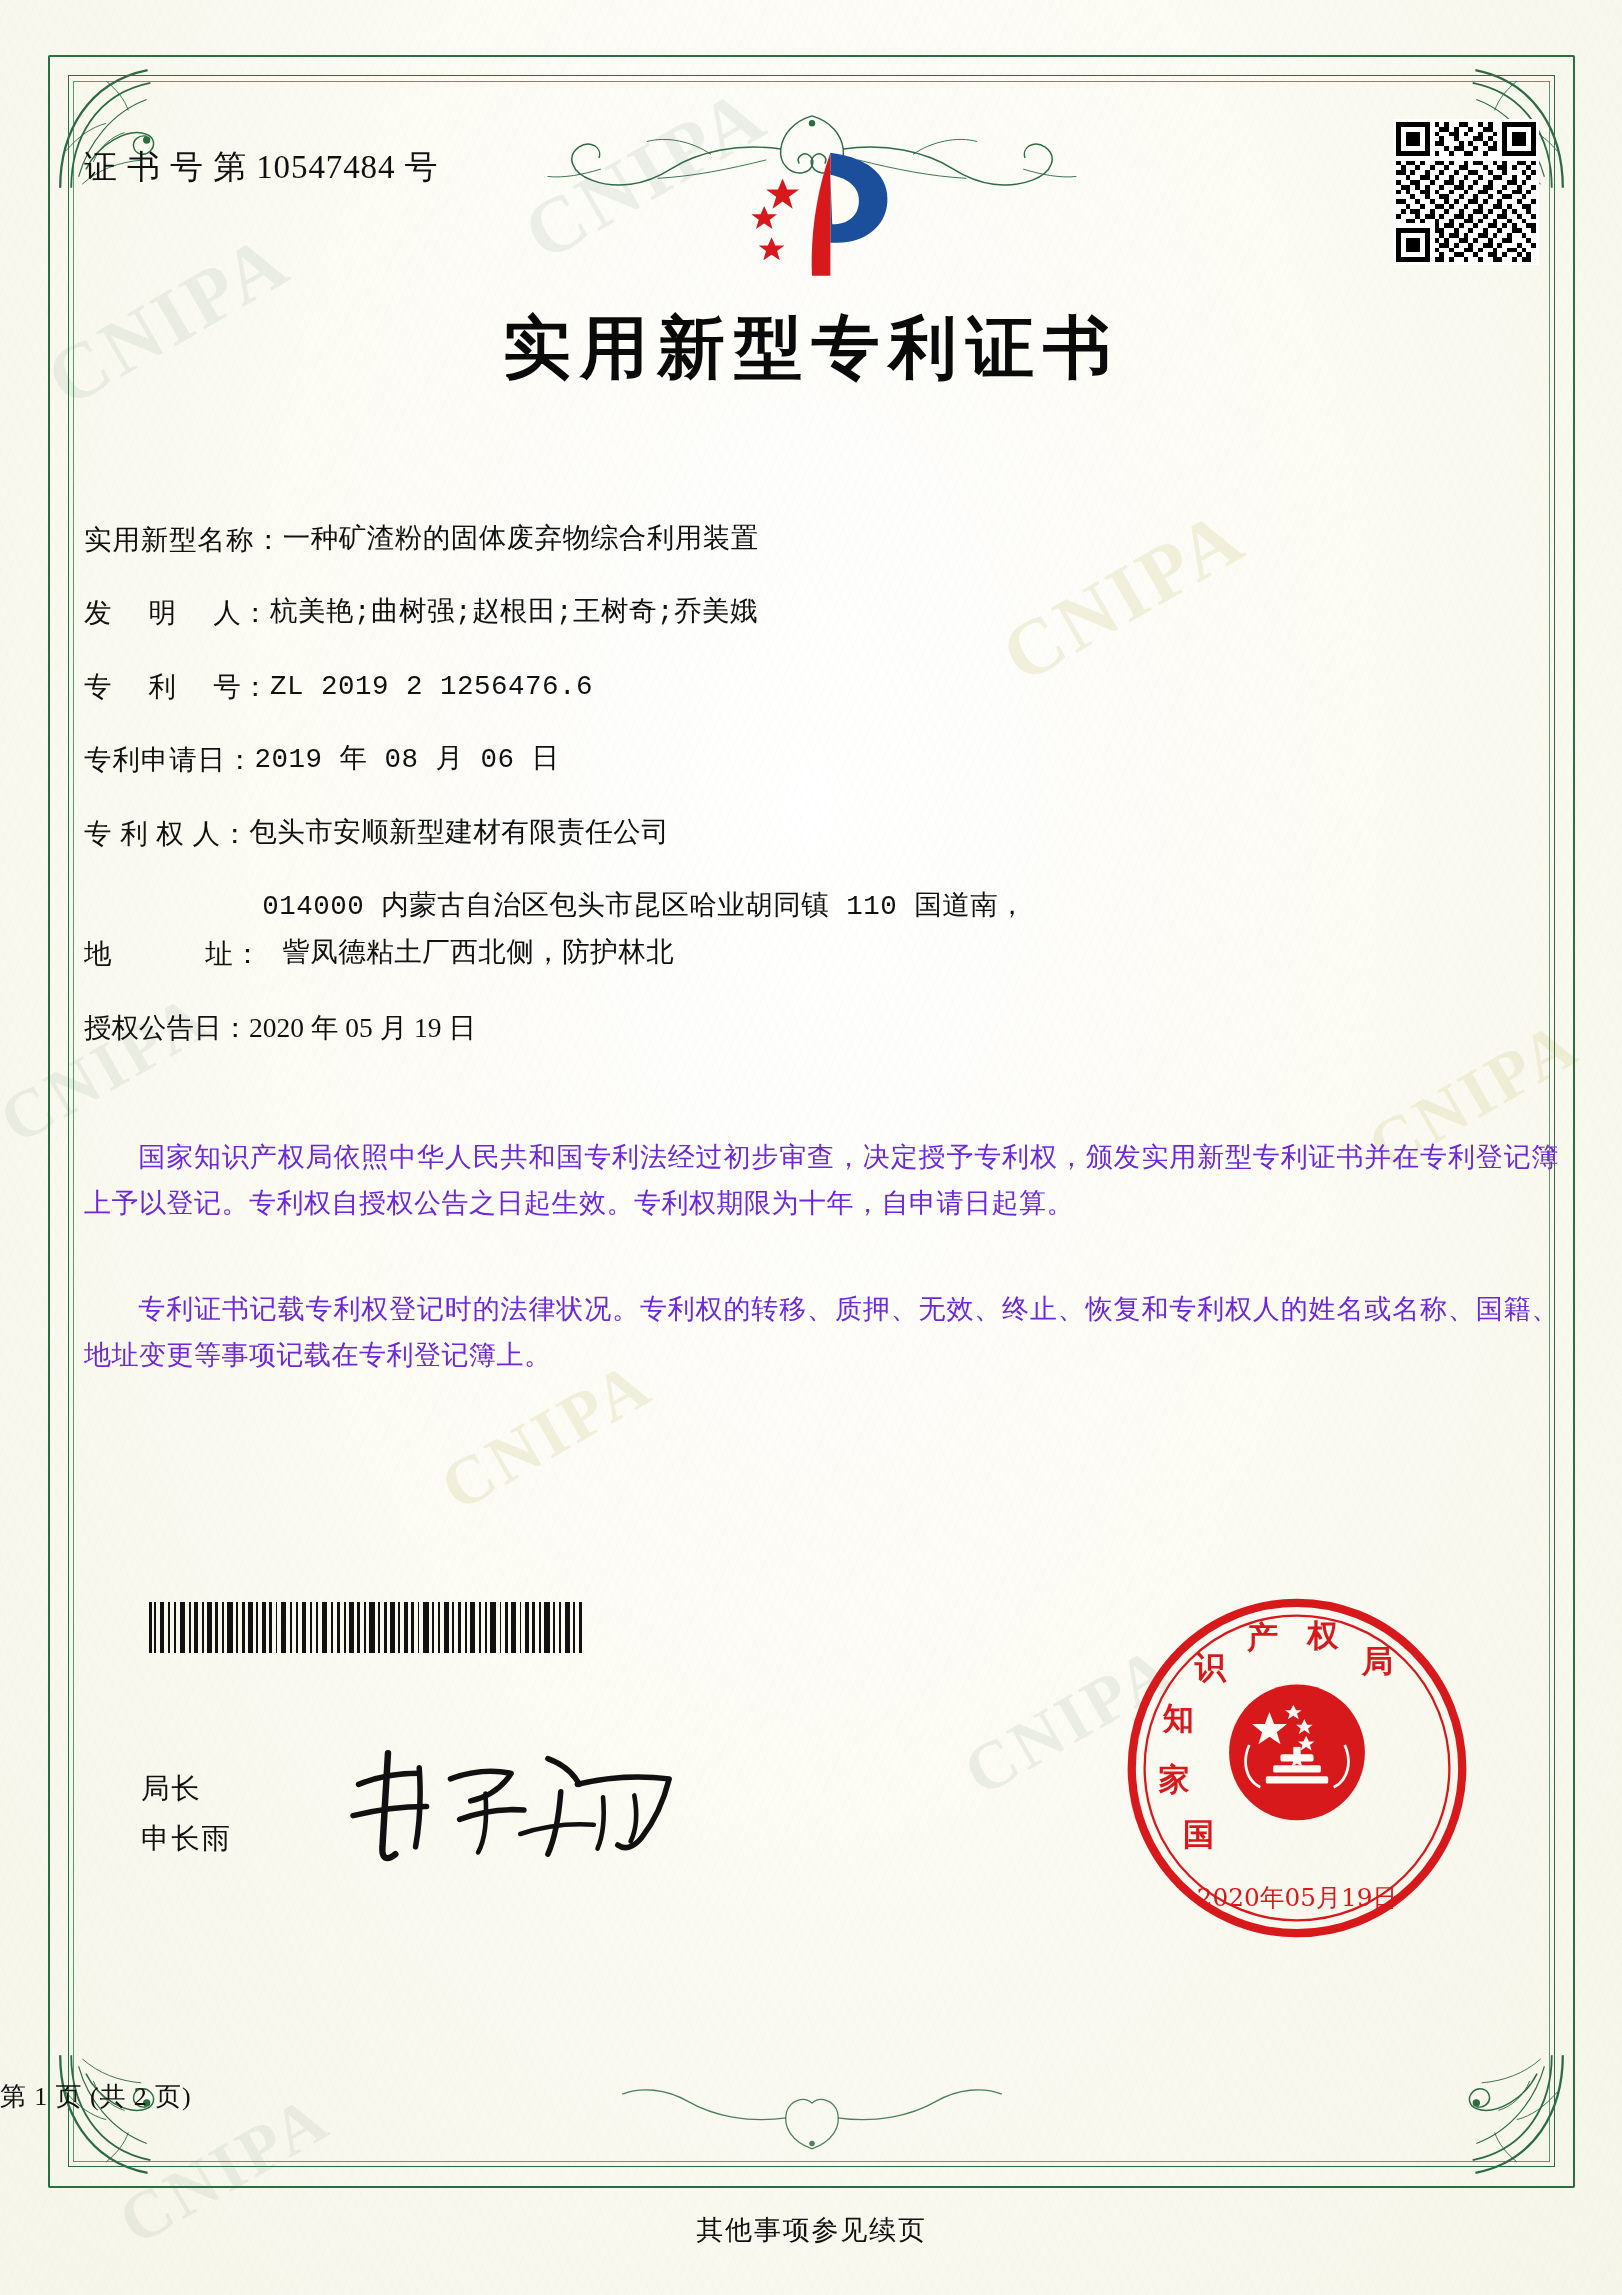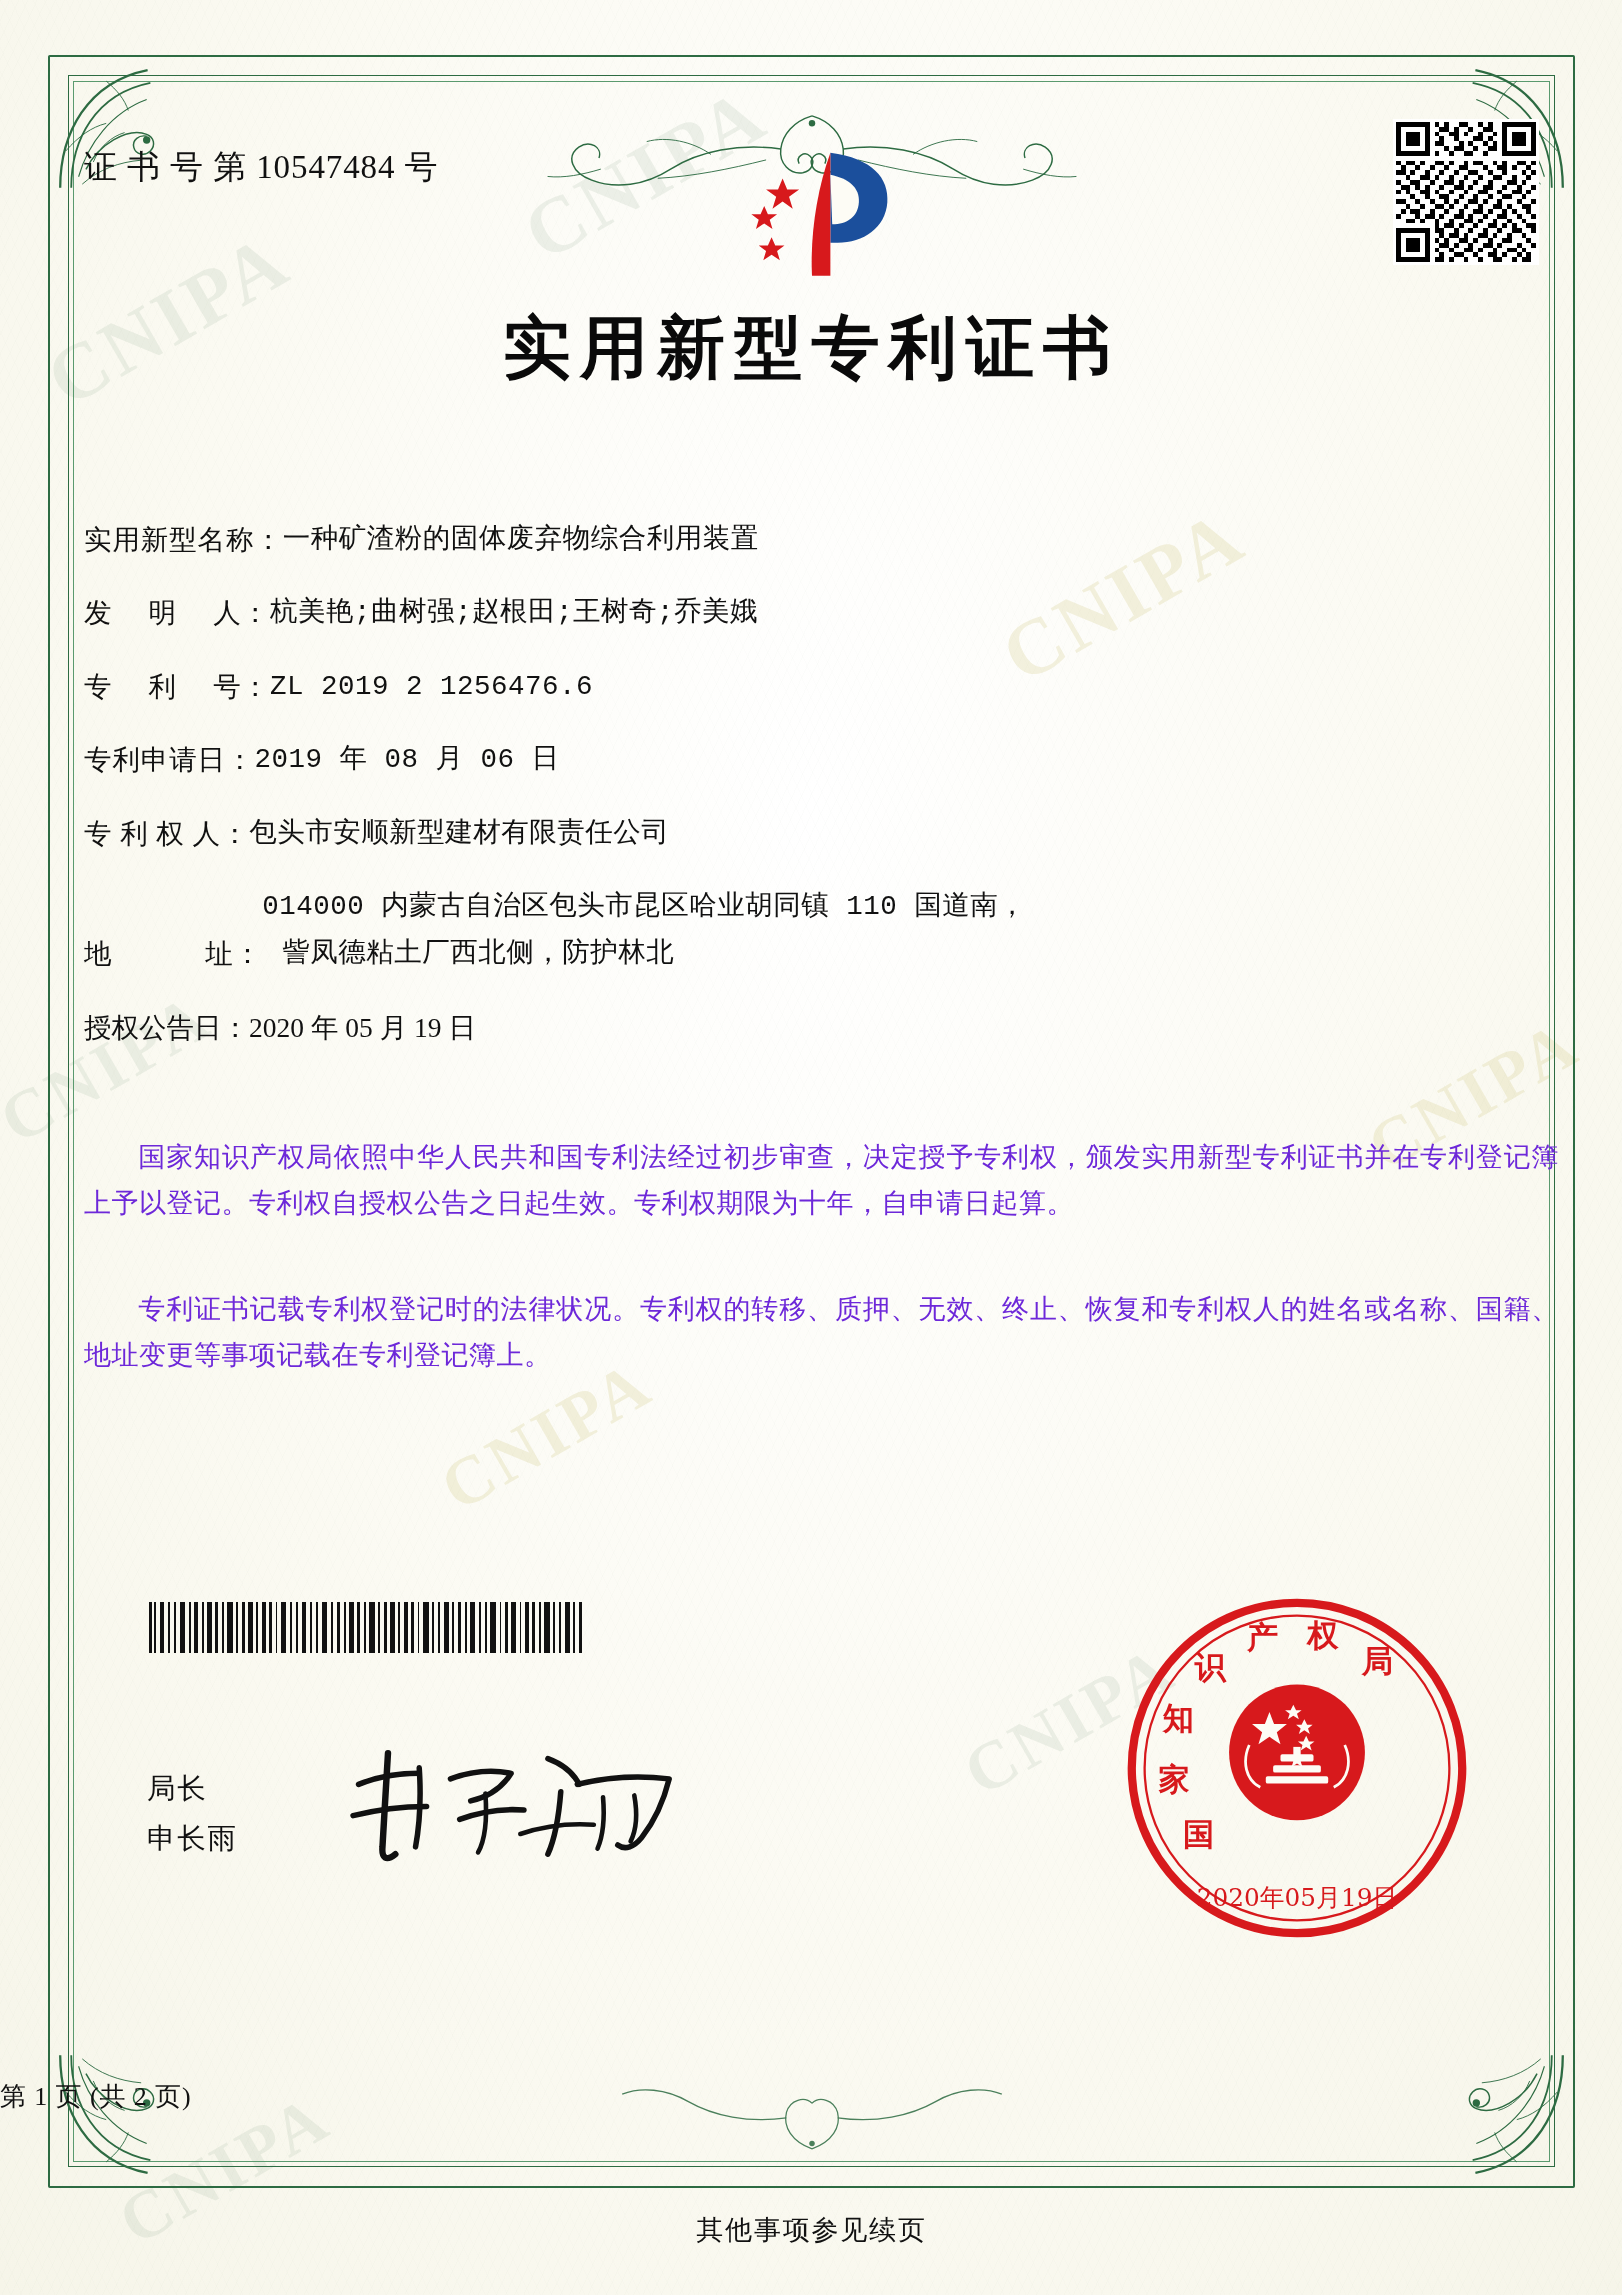--- a/index.html
+++ b/index.html
@@ -181,21 +181,21 @@
   .barcode {
     position: absolute;
     left: 147px; bottom: 643px;
     width: 441px; height: 51px;
   }
   .barcode svg { display: block; width: 100%; height: 100%; }
 
   
   .sig-label {
     position: absolute;
-    left: 147px; bottom: 432px;
+    left: 141px; bottom: 432px;
     font-size: 28.5px;
     color: #111;
     line-height: 1.75;
     letter-spacing: 1.8px;
   }
   .sig-script {
     position: absolute;
     left: 331px; bottom: 427px;
     width: 386px; height: 138px;
     color: #111;

